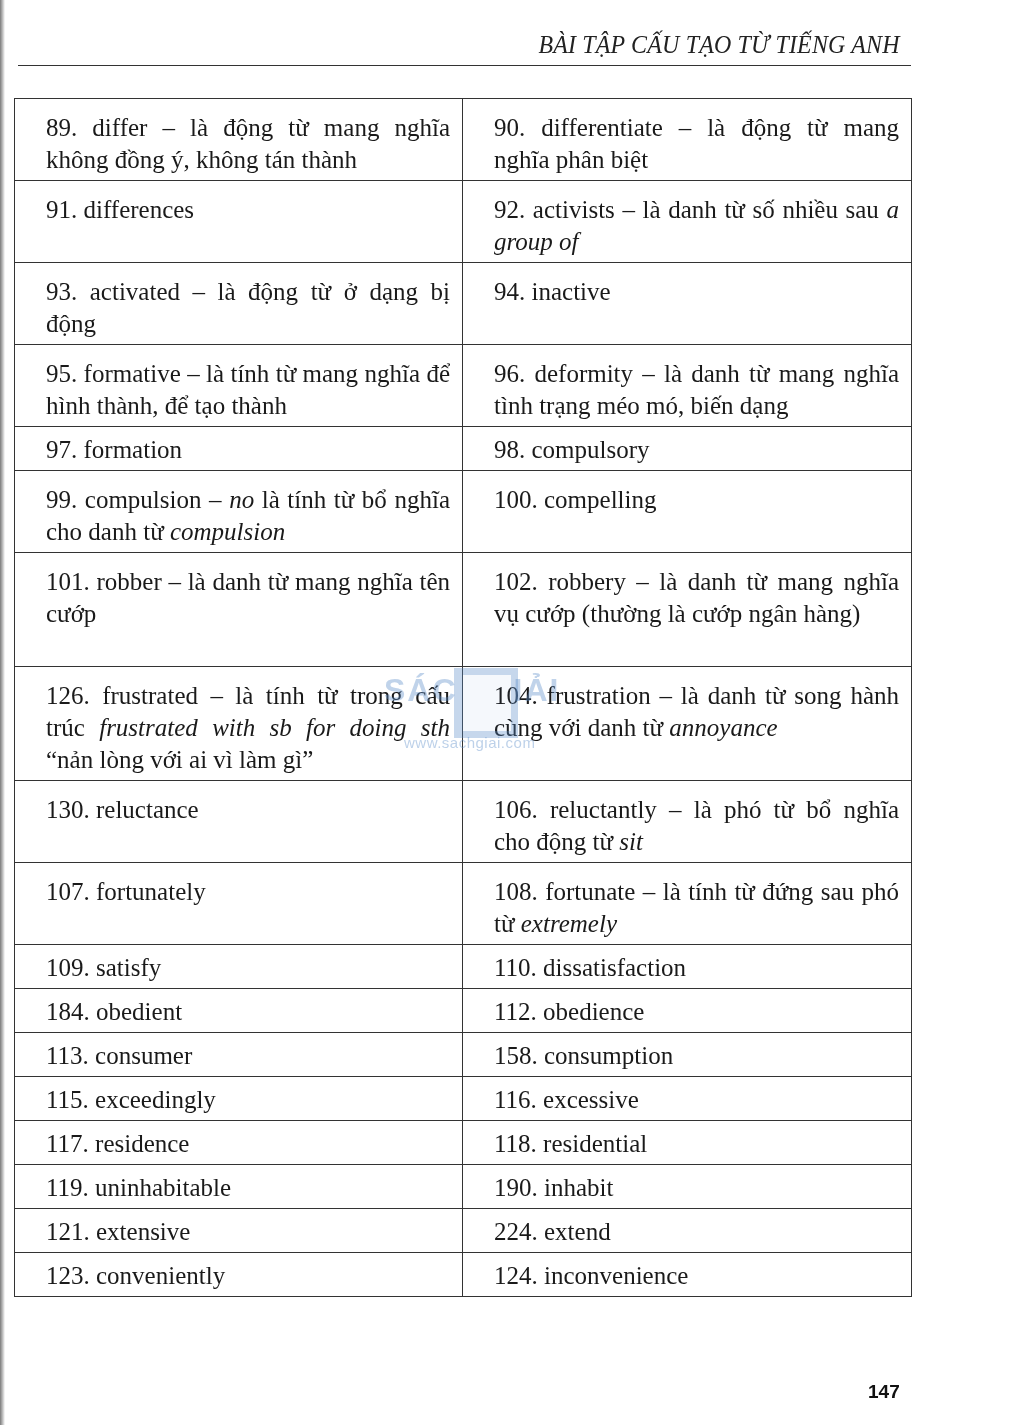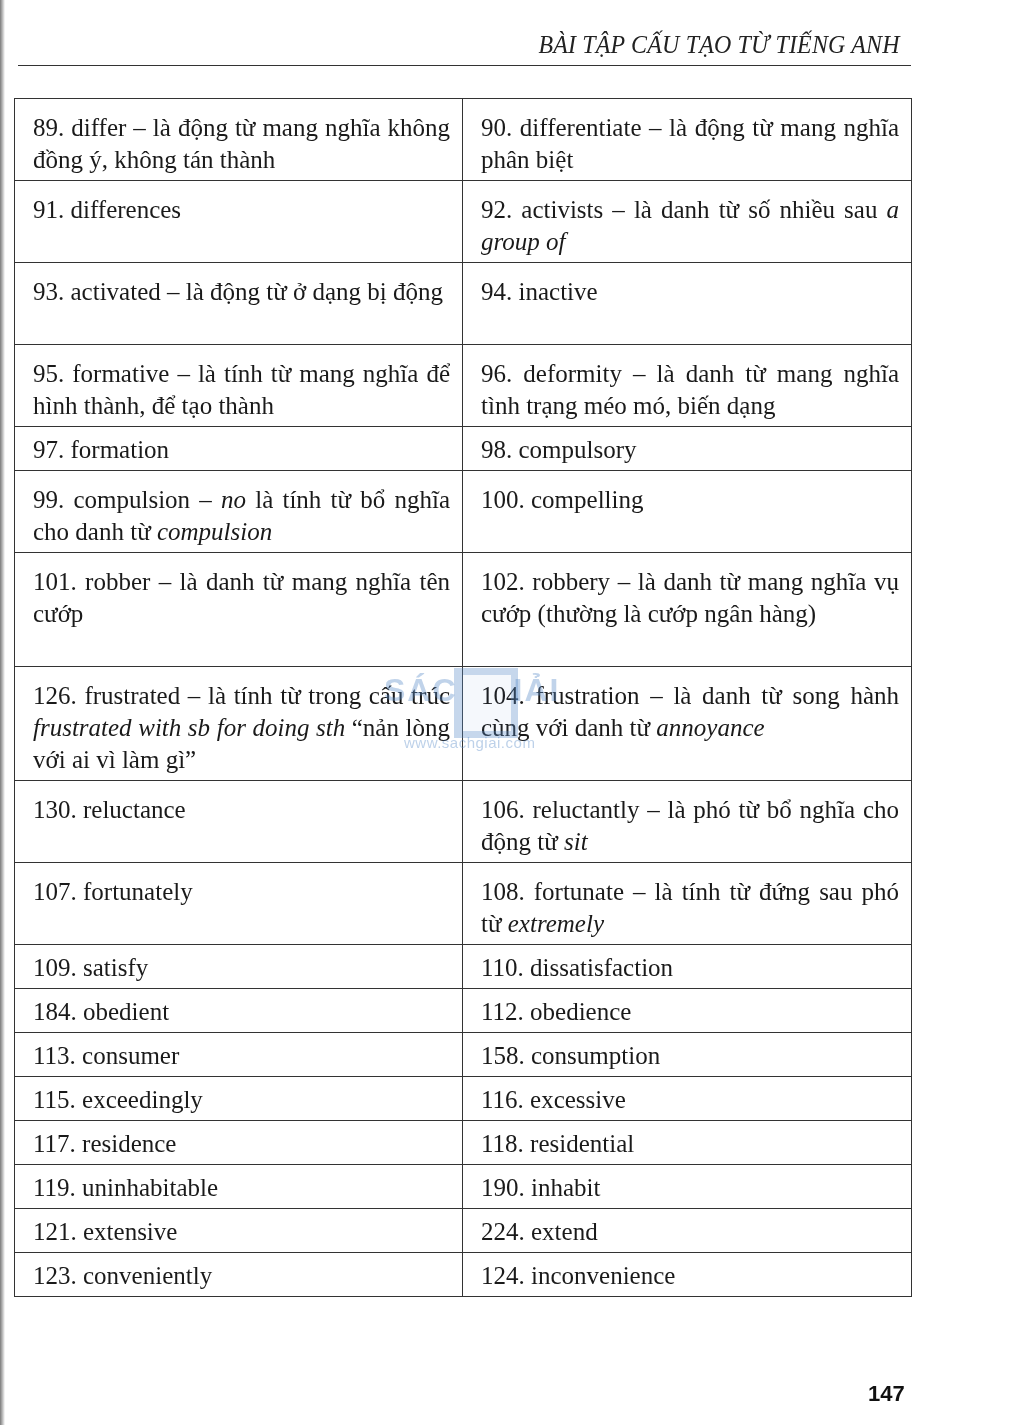--- a/index.html
+++ b/index.html
@@ -47,21 +47,21 @@
       top: 98px;
       width: 897px;
       border-collapse: collapse;
       table-layout: fixed;
     }
     table.answers td {
       border: 1.5px solid #333;
       vertical-align: top;
       font-size: 25px;
       line-height: 32px;
-      padding: 13px 12px 4px 18px;
+      padding: 13px 12px 4px 31px;
       text-align: justify;
       color: #1a1a1a;
     }
     table.answers col.c1 { width: 448px; }
     table.answers col.c2 { width: 449px; }
     table.answers td .em { font-style: italic; }
     tr.h2 td { height: 64px; }
     tr.h1 td { height: 30px; padding-top: 7px; padding-bottom: 4px; }
     tr.h3 td { height: 96px; }
     .watermark {
@@ -98,21 +98,21 @@
       color: rgba(90,140,200,0.40);
       letter-spacing: 0.5px;
       text-align: center;
     }
     .page-number {
       position: absolute;
       top: 1381px;
       left: 868px;
       font-family: "Liberation Sans", "DejaVu Sans", sans-serif;
       font-weight: bold;
-      font-size: 22px;
+      font-size: 19px;
       color: #111;
     }
   </style>
 </head>
 <body>
 
 <div class="left-edge"></div>
 
 <div class="running-header">BÀI TẬP CẤU TẠO TỪ TIẾNG ANH</div>
 <div class="header-rule"></div>

